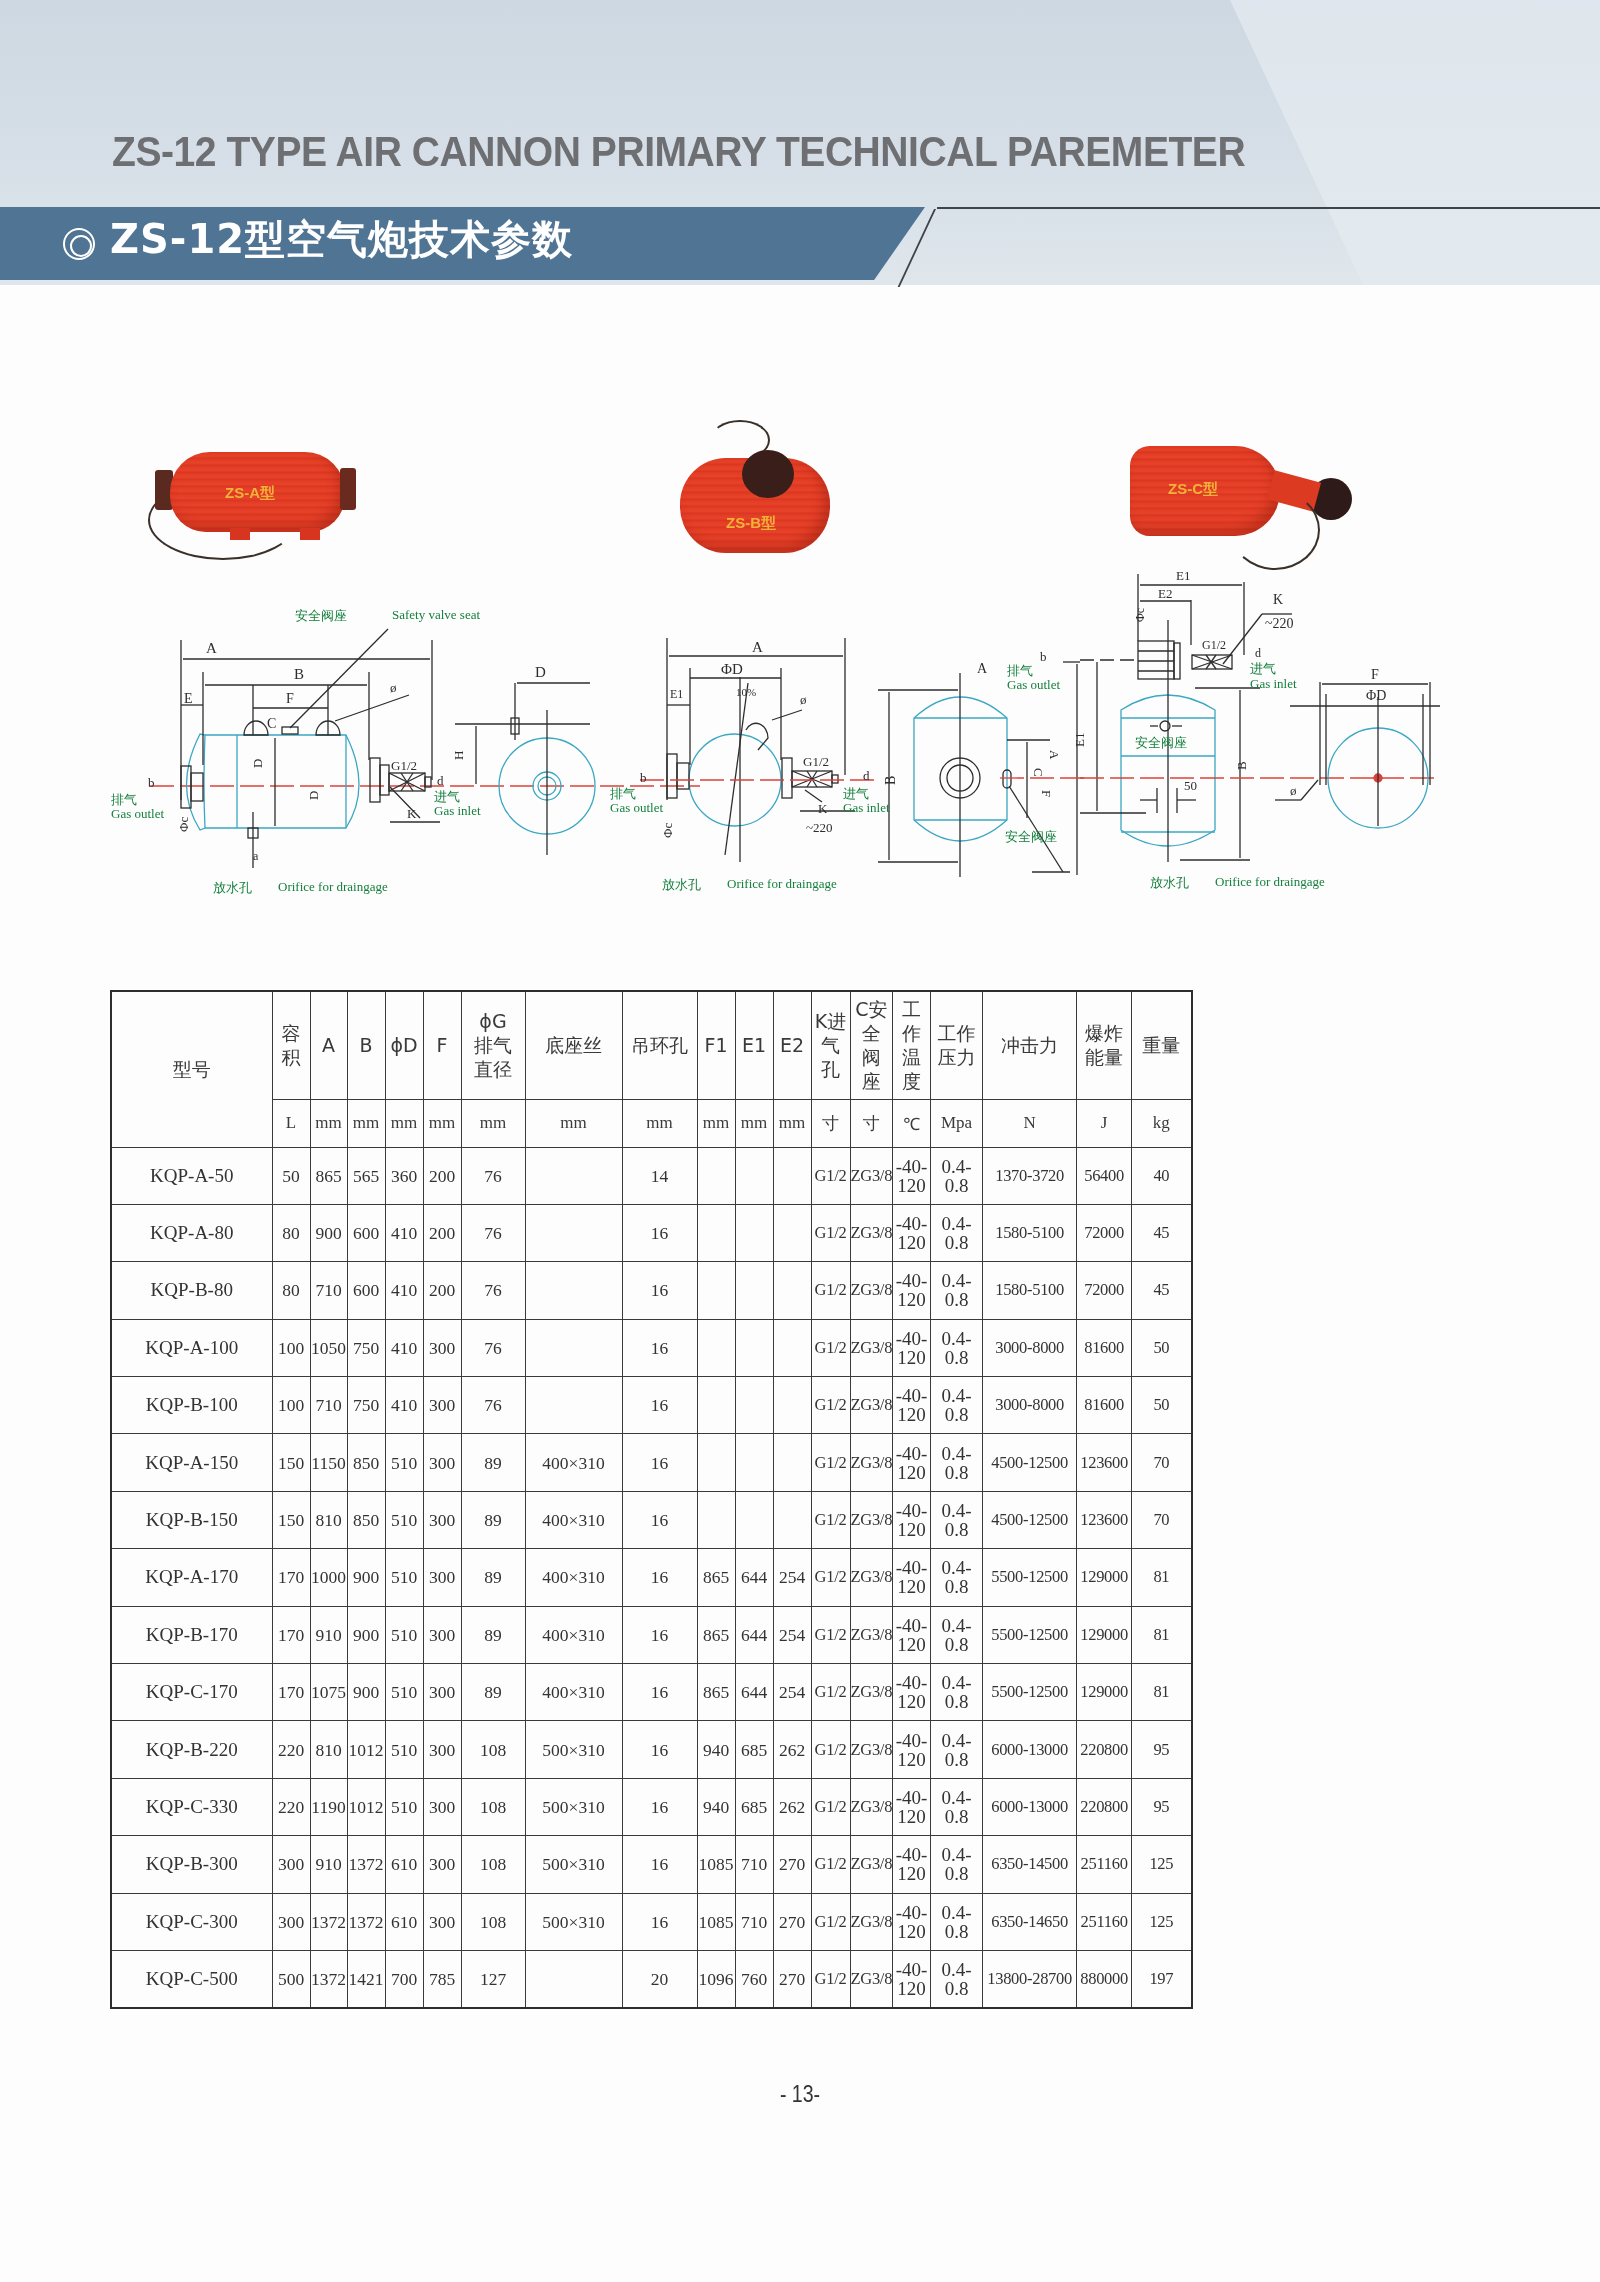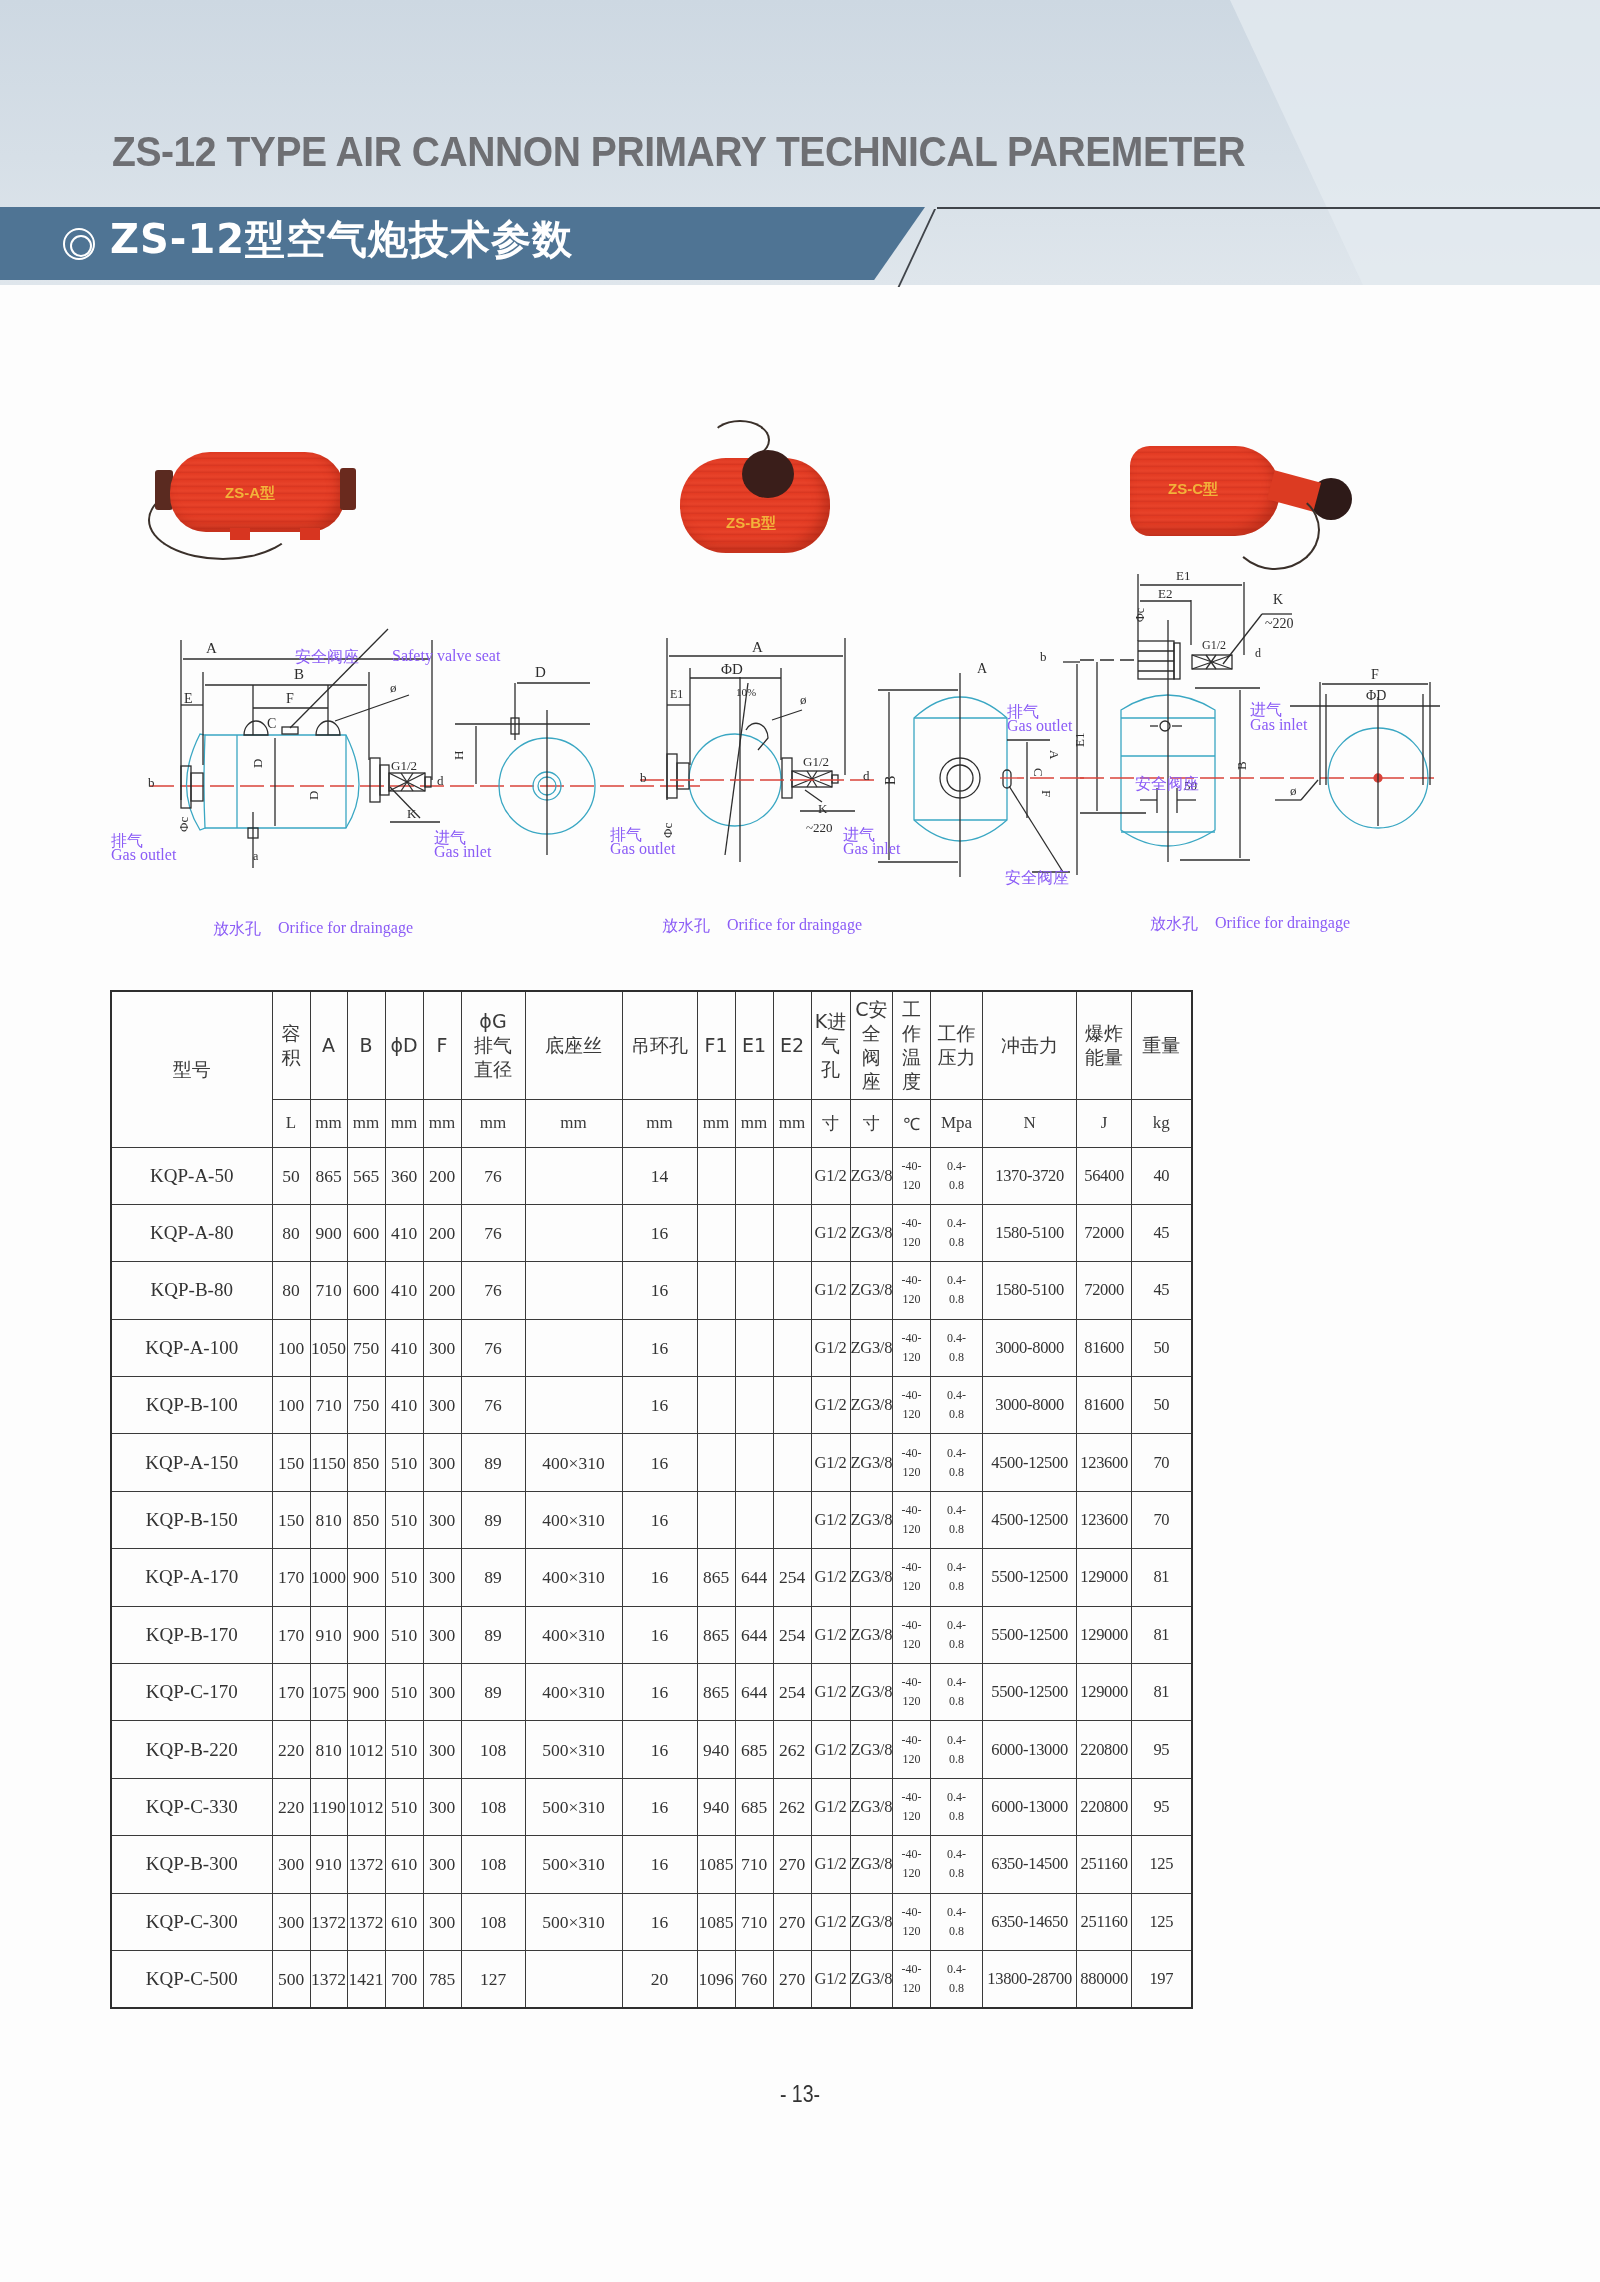--- a/index.html
+++ b/index.html
@@ -55,41 +55,41 @@
     }
     .tank-label {
       position: absolute; font-family: "Liberation Sans", sans-serif; font-weight: 700;
       color: #f2b23a; font-size: 15px; white-space: nowrap;
     }
     .hose { position: absolute; border: 2px solid #3a302a; border-radius: 50%; }
 
     
     .diagram { position: absolute; left: 0; top: 0; }
     .diagram text { font-family: "Liberation Serif", serif; fill: #2d2d2d; }
-    .dg-label { position: absolute; font-size: 16px; color: #8b5cf6; white-space: nowrap; margin-top: 40px; }
+    .dg-label { position: absolute; font-size: 13px; color: #15803d; white-space: nowrap; }
 
     
     .spec-table {
       position: absolute; left: 110px; top: 990px; border-collapse: collapse;
       border: 2.5px solid #2e2e2e; background: #fdfdfd;
     }
     .spec-table th, .spec-table td {
       border: 1.4px solid #3a3a3a; text-align: center; vertical-align: middle;
       font-weight: 400; color: #333;
     }
     .spec-table th.h {
       font-family: "DejaVu Sans", sans-serif; font-size: 19px; line-height: 24px;
       height: 108px; padding: 0 2px; color: #3a3a3a;
     }
     .spec-table th.u {
       font-family: "Liberation Serif", serif; font-size: 17px; height: 48px; color: #3a3a3a;
     }
     .spec-table td { font-family: "Liberation Serif", serif; font-size: 17.5px; height: 57.4px; line-height: 20px; }
     .spec-table td.model { font-size: 19px; }
-    .spec-table td.stack { font-size: 12px; line-height: 19px; }
+    .spec-table td.stack { font-size: 19px; line-height: 19px; }
     .spec-table td.small { font-size: 16.5px; letter-spacing: -0.3px; }
     .page-num {
       position: absolute; left: 0; width: 1600px; top: 2081px; text-align: center;
       font-family: "Liberation Sans", sans-serif; font-size: 23px; color: #333;
       transform: scaleX(0.85);
     }
   </style>
 </head>
 <body>
 

